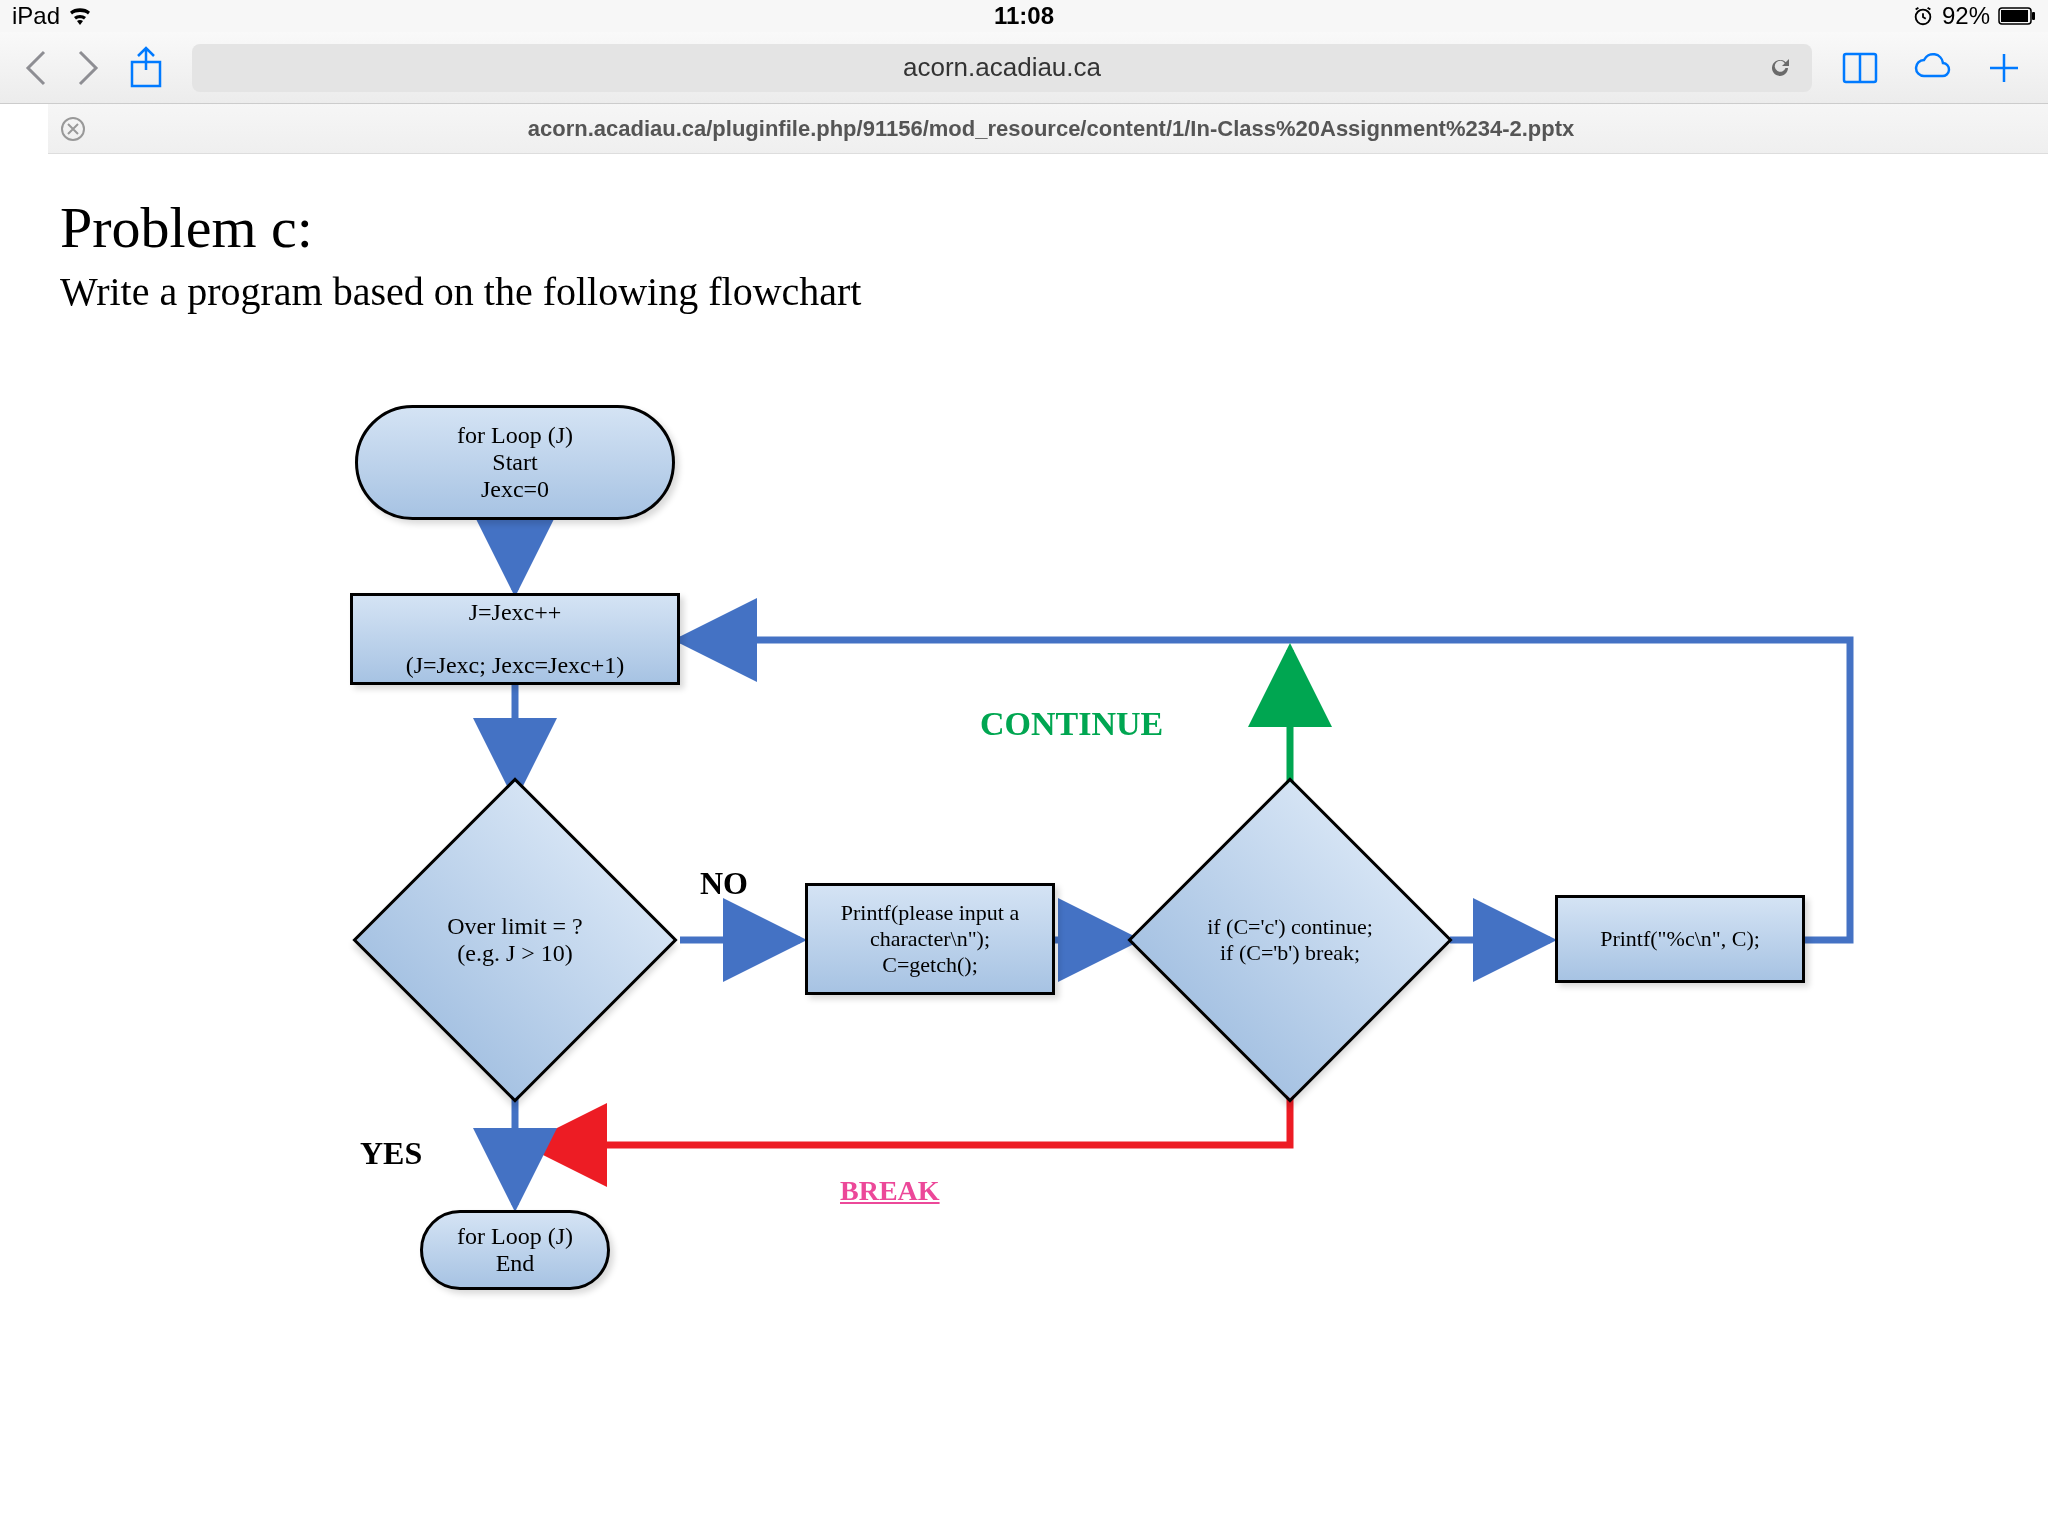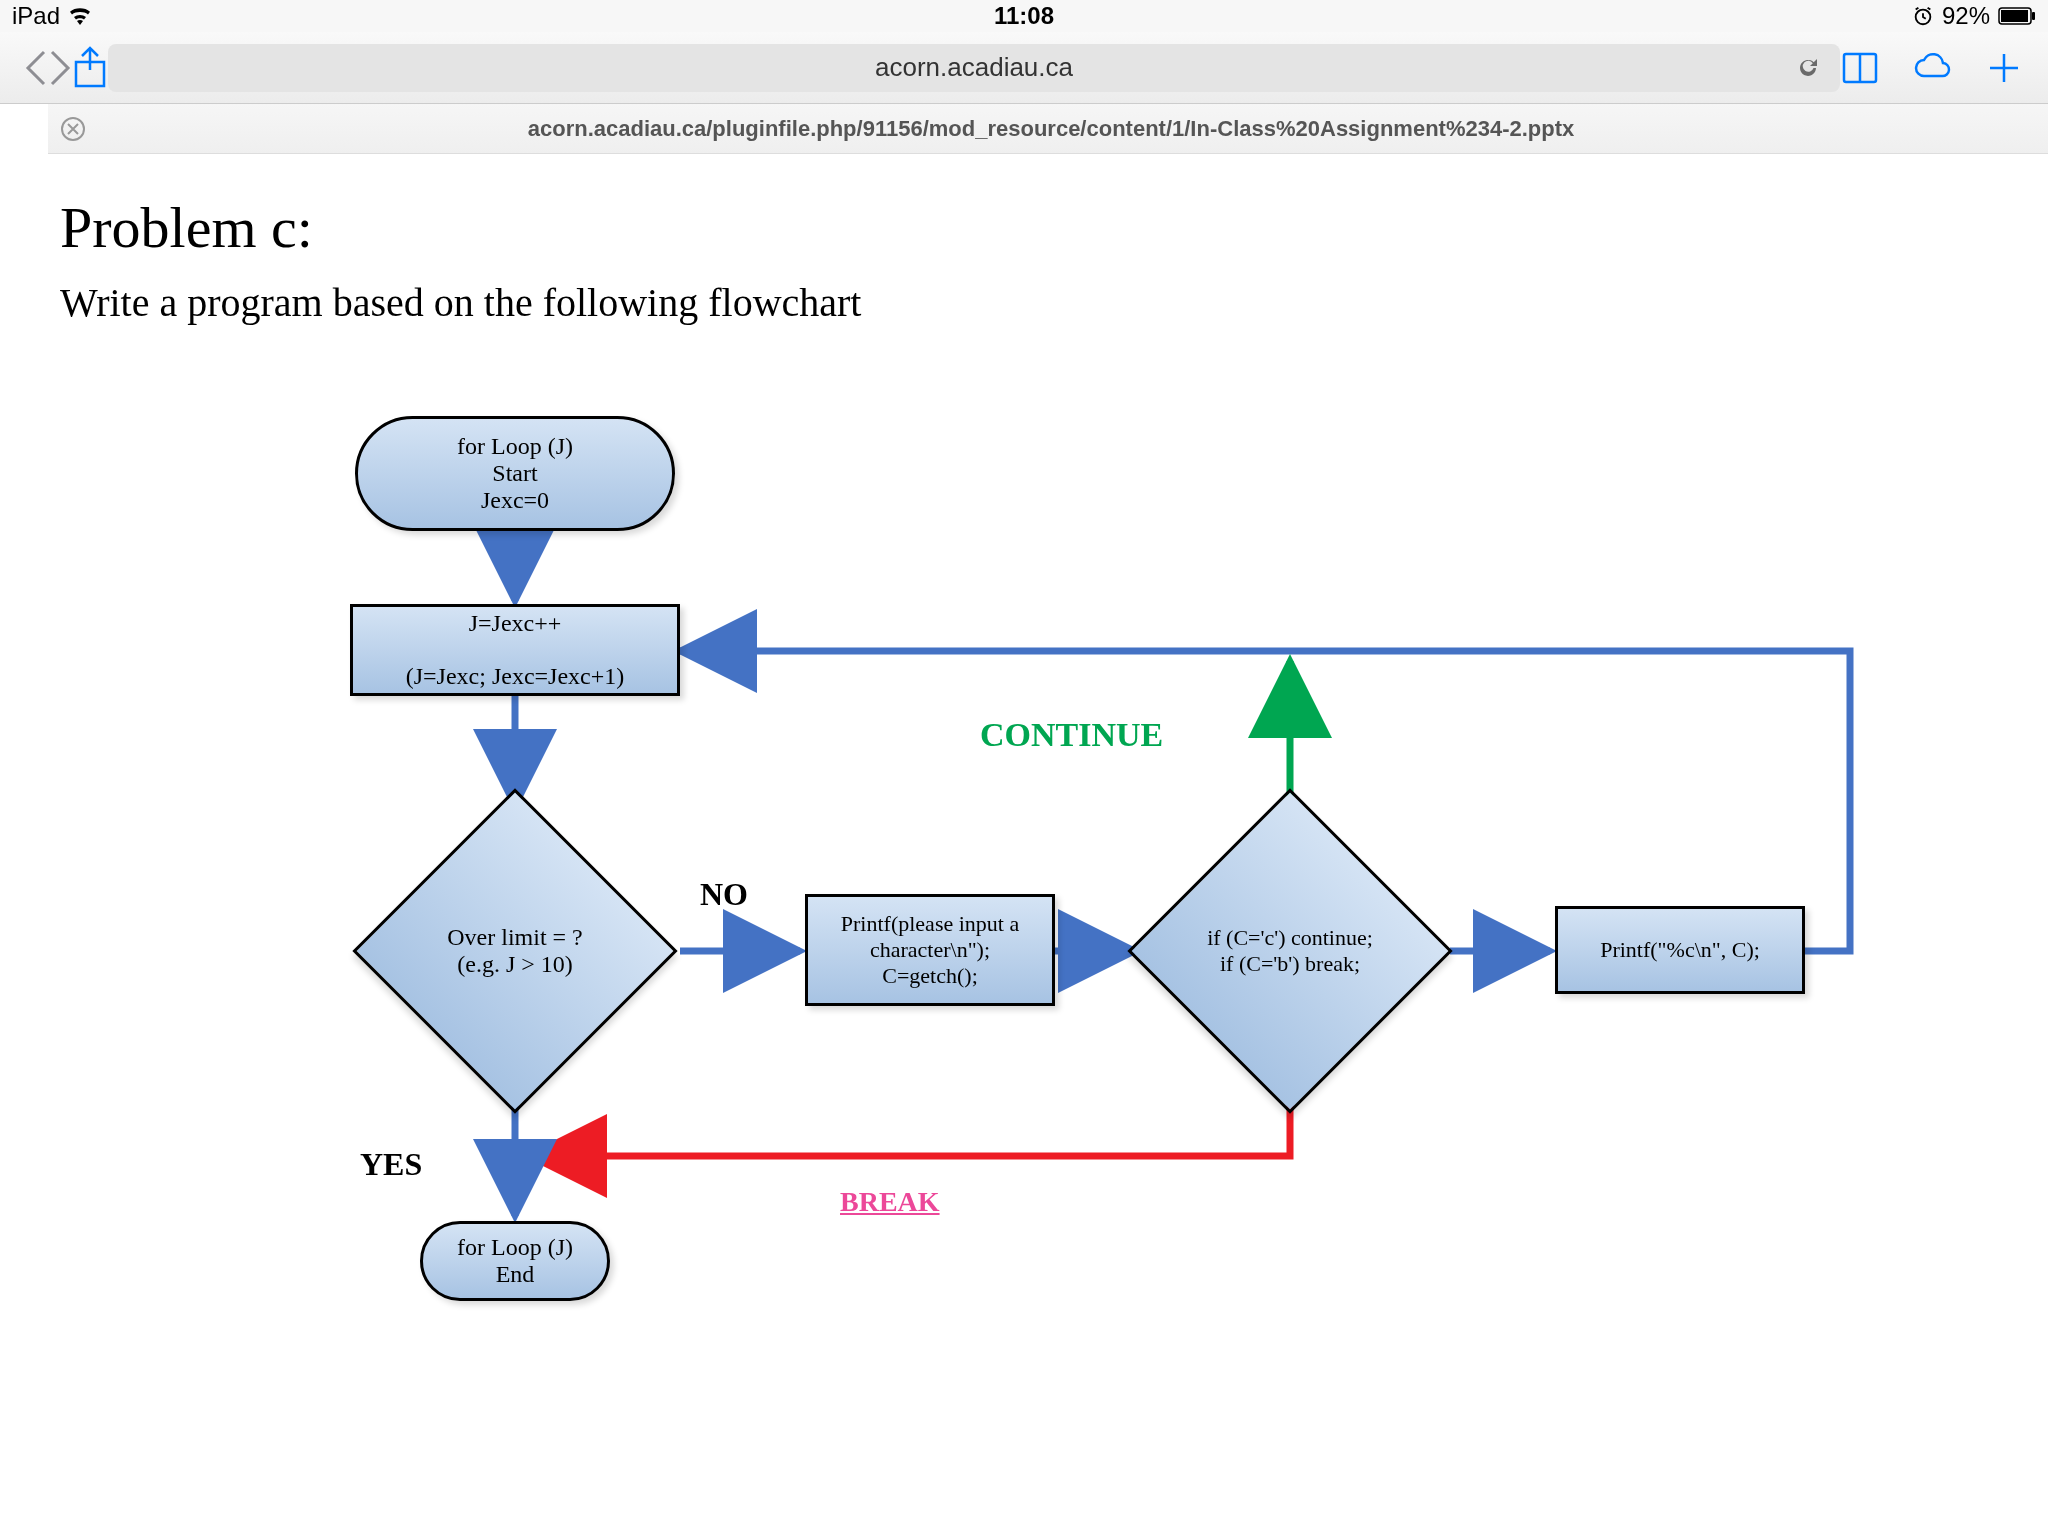--- a/index.html
+++ b/index.html
@@ -24,20 +24,21 @@
 .status-center { position: absolute; left: 50%; transform: translateX(-50%); font-weight: 600; }
 .wifi-icon { width: 24px; height: 18px; }
 .battery-icon { width: 38px; height: 18px; }
 .toolbar {
   height: 72px;
   background: linear-gradient(#f9f9f9, #ececec);
   border-bottom: 1px solid #ccc;
   display: flex;
   align-items: center;
   padding: 0 24px;
+  gap: 28px;
 }
 .nav-arrow {
   width: 24px; height: 36px;
   color: #8e8e93;
 }
 .share-icon-wrap { color: #007aff; width: 36px; height: 44px; }
 .url-bar {
   flex: 1;
   height: 48px;
   background: #e4e4e4;
@@ -66,21 +67,21 @@
 }
 .close-x {
   width: 26px; height: 26px; margin-right: 20px;
   color: #999;
 }
 .sub-url-text { flex: 1; text-align: center; padding-right: 40px; }
 .content {
   padding: 40px 60px;
   font-family: Georgia, "Times New Roman", serif;
 }
-.problem-title { font-size: 58px; color: #000; margin-bottom: 18px; }
+.problem-title { font-size: 58px; color: #000; margin-bottom: 7px; }
 .problem-subtitle { font-size: 40px; color: #000; }
 .flowchart {
   position: relative;
   width: 1900px;
   height: 1050px;
   margin-top: 60px;
 }
 .node {
   position: absolute;
   display: flex;

